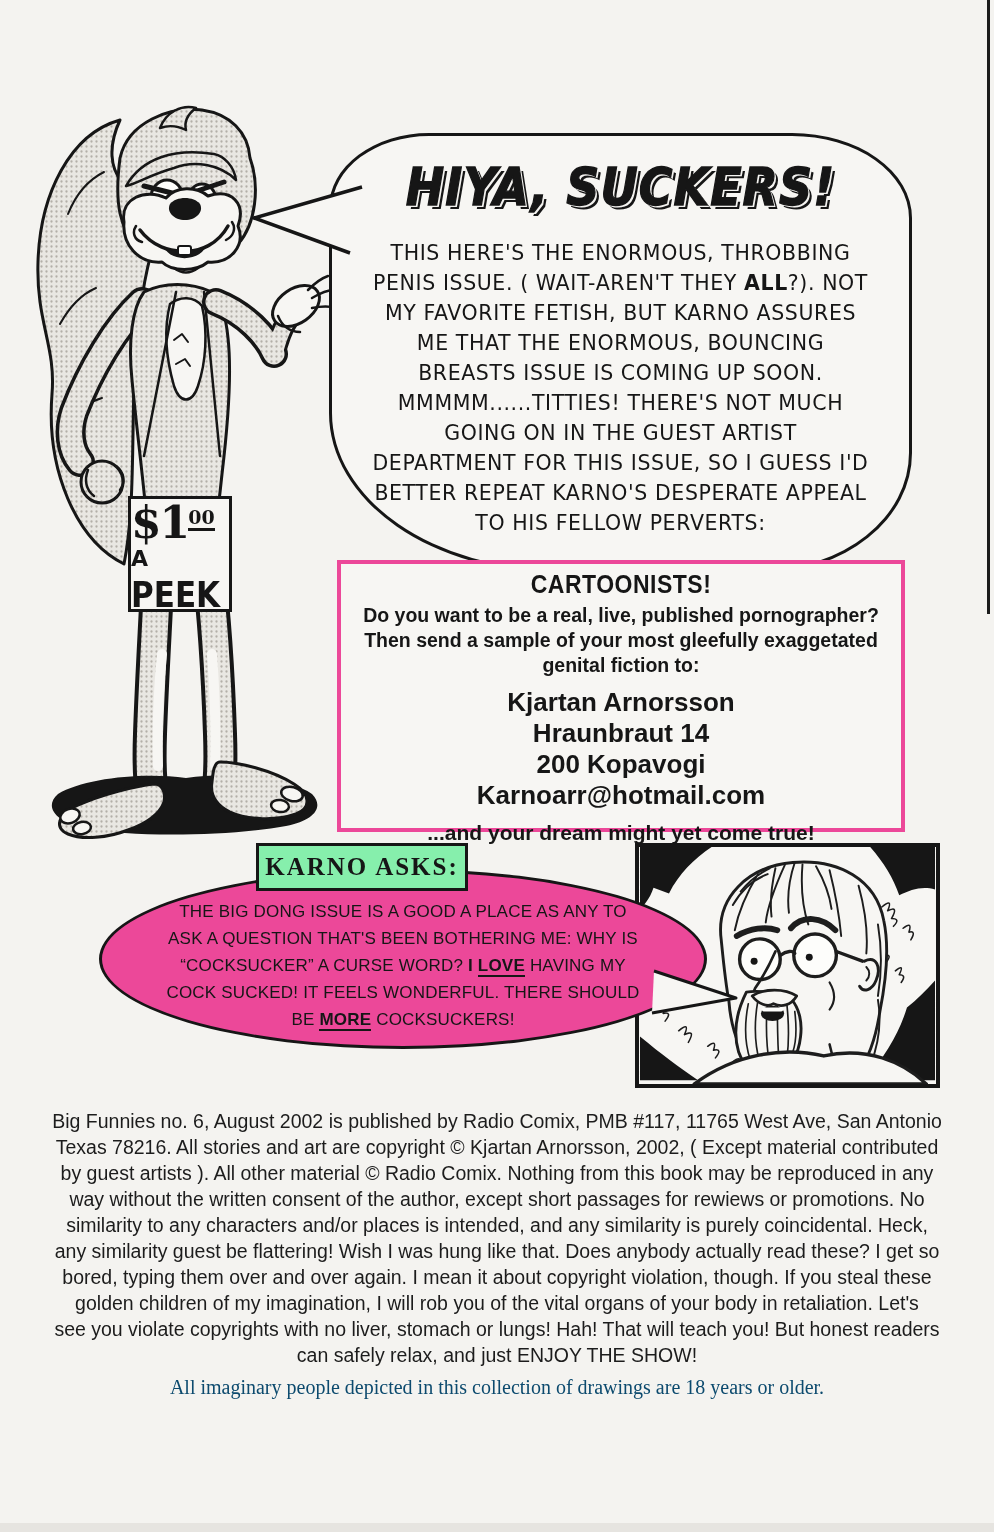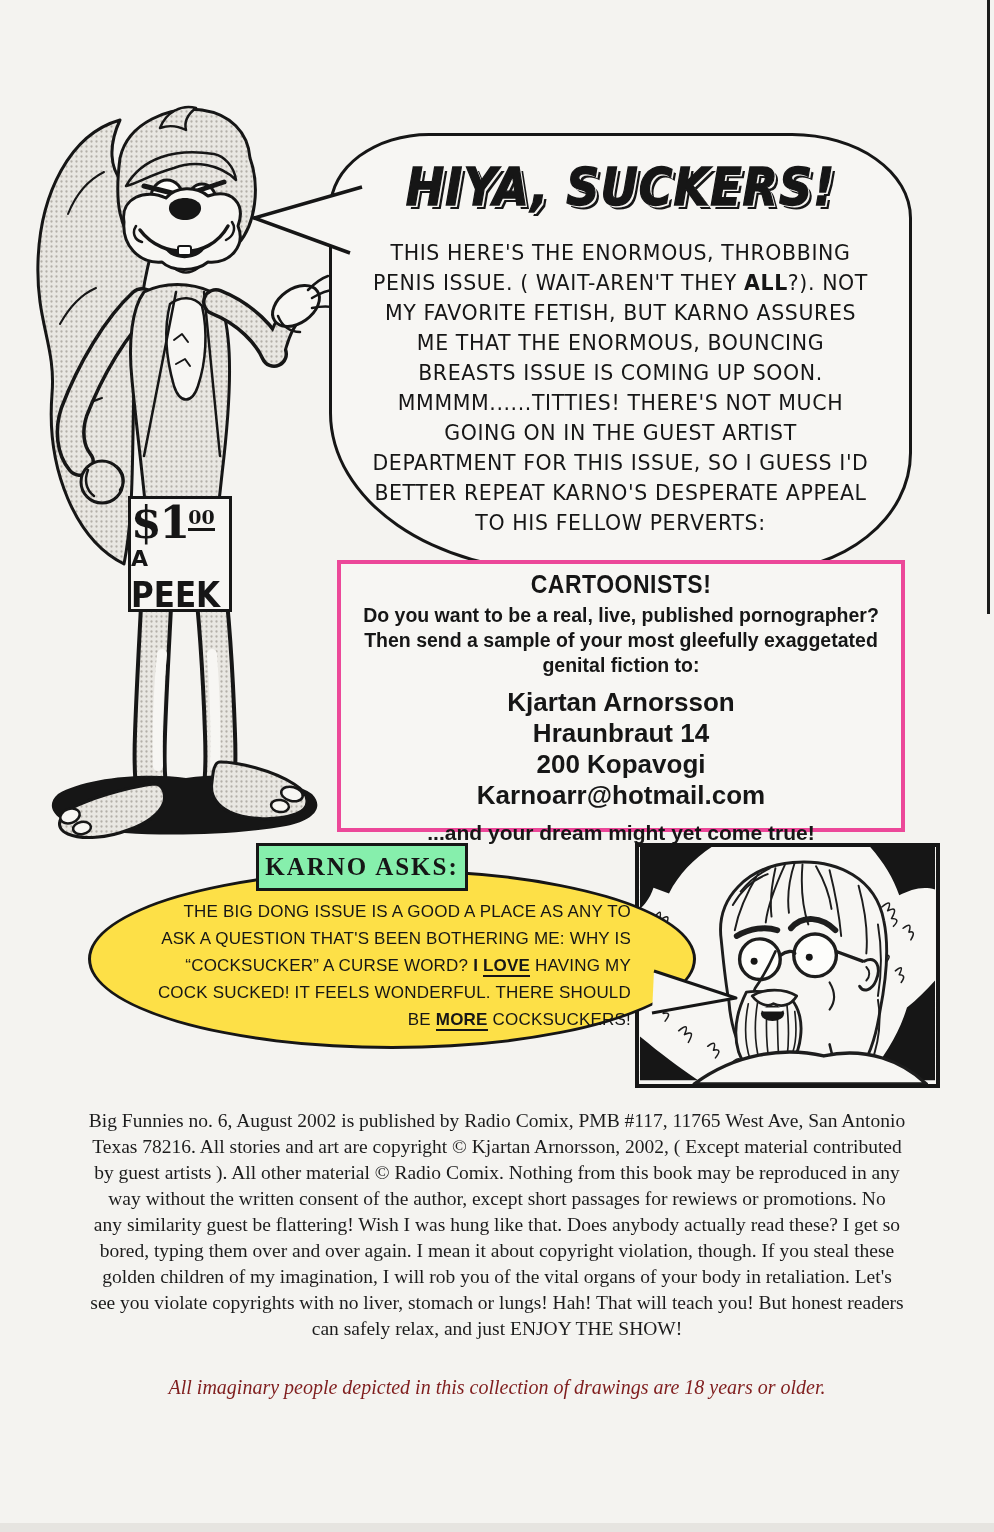--- a/index.html
+++ b/index.html
@@ -59,48 +59,48 @@
 
   
   .karno-label{
     position:absolute; left:256px; top:843px; width:212px; height:48px;
     background:#86efac; border:3.5px solid #161616; box-sizing:border-box;
     z-index:7; text-align:center;
     font-family:"Liberation Serif", serif; font-weight:bold;
     font-size:25px; line-height:41px; letter-spacing:2px;
   }
   .karno-bubble{
-    position:absolute; left:88px; top:869px; width:608px; height:180px;
-    background:#fde047; border:3.5px solid #161616; box-sizing:border-box;
-    border-radius:50%; z-index:5; text-align:right;
+    position:absolute; left:99px; top:869px; width:608px; height:180px;
+    background:#ec4899; border:3.5px solid #161616; box-sizing:border-box;
+    border-radius:50%; z-index:5; text-align:center;
   }
   .karno-text{
     margin-top:26px; padding:0 62px; font-size:17px; line-height:27px;
     letter-spacing:0.2px; font-family:"Liberation Sans", sans-serif;
   }
   .karno-text .b{font-weight:bold;}
   .karno-text .bu{font-weight:bold; border-bottom:2.5px solid #161616;}
   .karno-tail{position:absolute; left:650px; top:968px; width:92px; height:48px; z-index:6;}
 
   
   .portrait{
     position:absolute; left:635px; top:843px; width:305px; height:245px;
     background:#f7f6f3; border:4px solid #161616; box-sizing:border-box; z-index:4;
   }
   .portrait svg{display:block; width:100%; height:100%;}
 
   
   .indicia{
     position:absolute; left:50px; top:1108px; width:894px;
-    font-family:Liberation Serif, serif; font-size:19.5px; line-height:26px;
+    font-family:Liberation Sans, sans-serif; font-size:19.5px; line-height:26px;
     color:#1c1c1c; text-align:center;
   }
   .disclaimer{
     position:absolute; left:0; top:1376px; width:100%;
-    font-family:"Liberation Serif", serif; font-size:20px; text-align:center; color:#7f1d1d;font-style:italic;
+    font-family:"Liberation Serif", serif; font-size:20px; text-align:center; color:#0c4a6e;
   }
 </style>
 </head>
 <body>
 
 <div class="page">
 
   <svg class="squirrel" viewBox="0 0 324 772">
     <defs>
       <pattern id="ht" width="5" height="5" patternUnits="userSpaceOnUse">
@@ -271,20 +271,21 @@
         </g>
       </g>
     </svg>
   </div>
 
   <div class="indicia">
     <div>Big Funnies no. 6, August 2002 is published by Radio Comix, PMB #117, 11765 West Ave, San Antonio</div>
     <div>Texas 78216. All stories and art are copyright © Kjartan Arnorsson, 2002, ( Except material contributed</div>
     <div>by guest artists ). All other material © Radio Comix. Nothing from this book may be reproduced in any</div>
     <div>way without the written consent of the author, except short passages for rewiews or promotions. No</div>
+    <div>similarity to any characters and/or places is intended, and any similarity is purely coincidental. Heck,</div>
     <div>any similarity guest be flattering! Wish I was hung like that. Does anybody actually read these? I get so</div>
     <div>bored, typing them over and over again. I mean it about copyright violation, though. If you steal these</div>
     <div>golden children of my imagination, I will rob you of the vital organs of your body in retaliation. Let's</div>
     <div>see you violate copyrights with no liver, stomach or lungs! Hah! That will teach you! But honest readers</div>
     <div>can safely relax, and just ENJOY THE SHOW!</div>
   </div>
 
   <div class="disclaimer">All imaginary people depicted in this collection of drawings are 18 years or older.</div>
 
   <div class="scan-right"></div>

